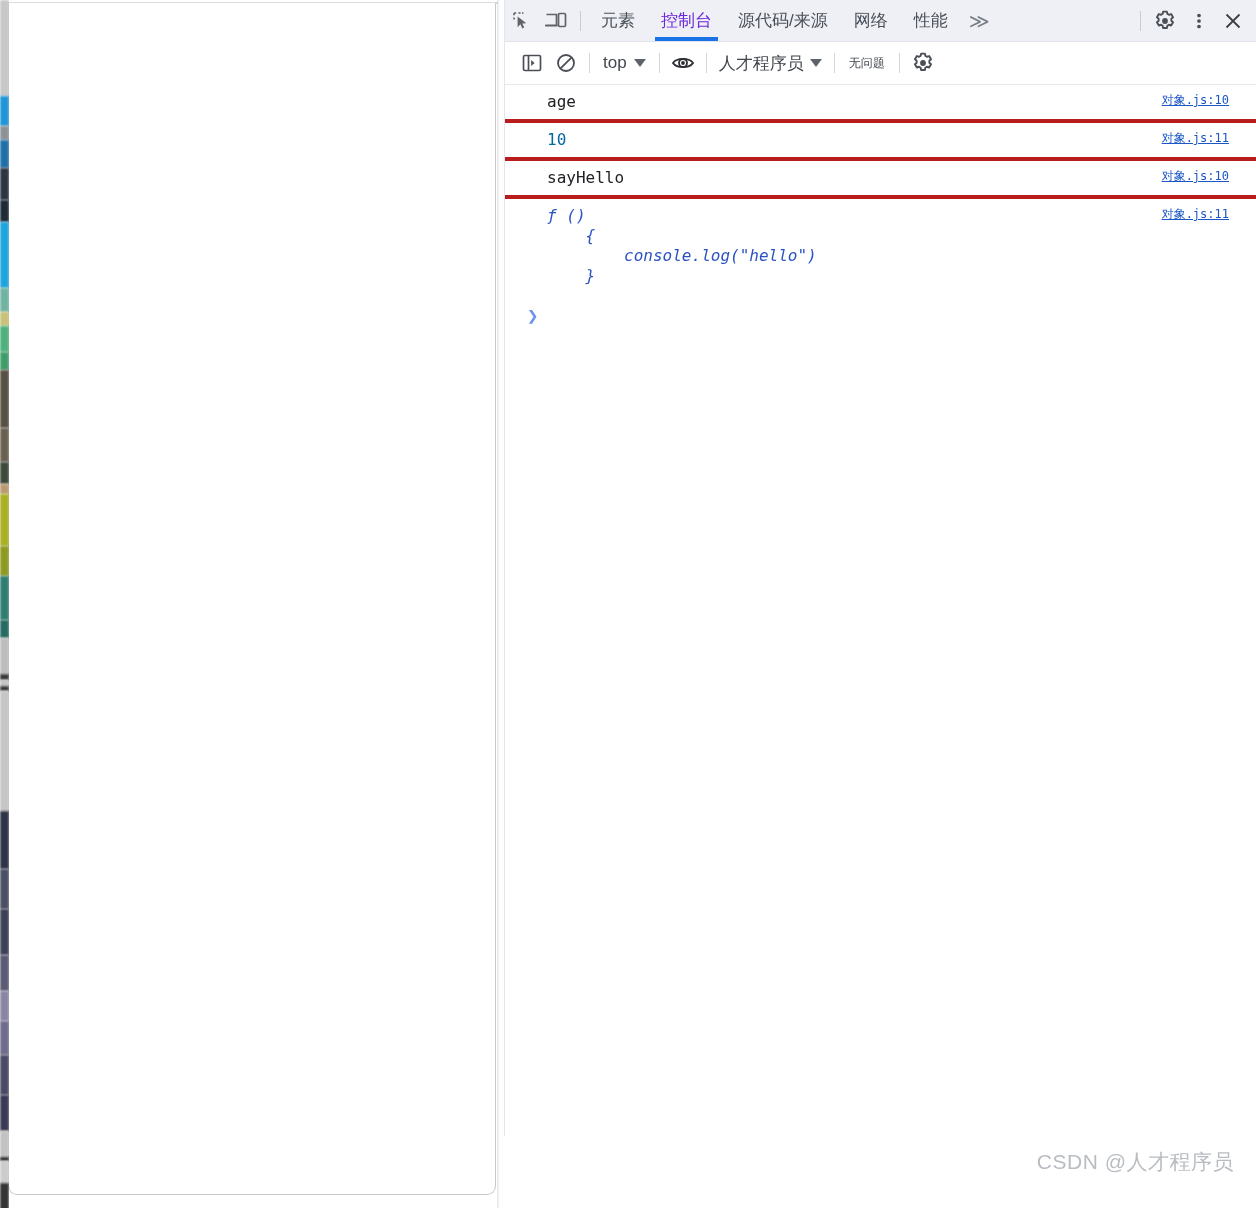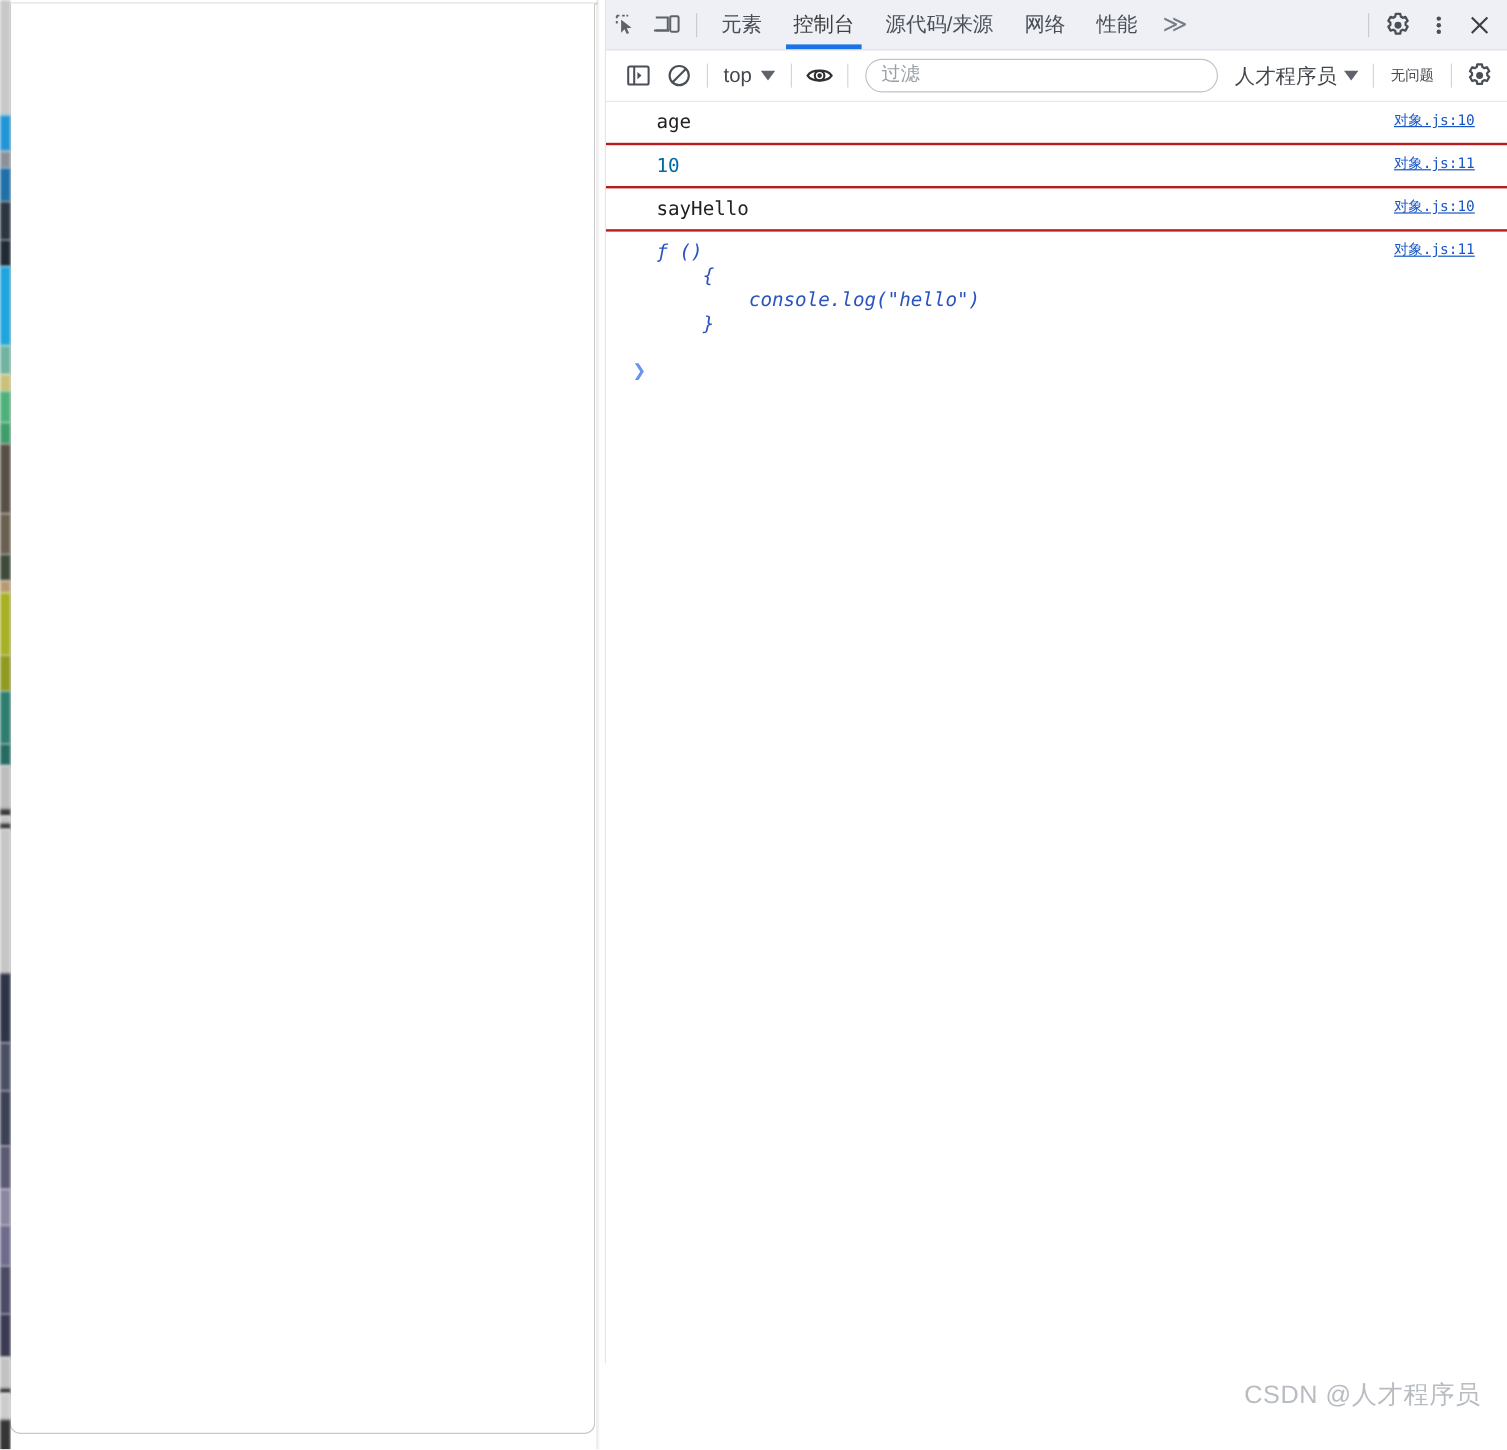--- a/index.html
+++ b/index.html
@@ -104,21 +104,21 @@
     padding: 0 13px;
     display: flex;
     align-items: center;
     font-size: 17px;
     color: #4a4f57;
     cursor: pointer;
     position: relative;
     white-space: nowrap;
     flex: none;
   }
-  .dt-tab.active { color: #404040; align-items: center; }
+  .dt-tab.active { color: #6d28d9; align-items: center; }
   .dt-tab.active::after {
     content: "";
     position: absolute;
     left: 7px; right: 7px; bottom: 0;
     height: 4px;
     background: #1a73e8;
   }
   .dt-overflow {
     padding: 0 8px;
     font-size: 20px;
@@ -217,21 +217,21 @@
     flex: 1;
     overflow: hidden;
     background: #ffffff;
     position: relative;
   }
   .msg-row {
     display: flex;
     align-items: flex-start;
     justify-content: space-between;
     padding: 7px 27px 7px 42px;
-    border-bottom: 2px solid #b91c1c;
+    border-bottom: 4px solid #b91c1c;
     box-sizing: border-box;
     min-height: 33px;
   }
   .msg-text {
     font-family: "DejaVu Sans Mono", "Liberation Mono", monospace;
     font-size: 16px;
     line-height: 20px;
     color: #202124;
     white-space: pre;
   }
@@ -436,23 +436,20 @@
     <div class="dt-iconbtn" title="eye">
       <svg width="24" height="22" viewBox="0 0 24 22">
         <path d="M2 11 C5.5 5.5 18.5 5.5 22 11 C18.5 16.5 5.5 16.5 2 11 Z" fill="none" stroke="#2d2f33" stroke-width="1.8"></path>
         <circle cx="12" cy="11" r="4" fill="none" stroke="#2d2f33" stroke-width="1.8"></circle>
         <circle cx="12" cy="11" r="1.9" fill="#2d2f33"></circle>
       </svg>
     </div>
 
     <div class="vsep"></div>
 
-    <div class="filter-wrap">
-      <input class="filter-input" type="text" placeholder="过滤" style="">
-    </div>
 
     <div class="levels">
       <span>人才程序员</span>
       <span class="caret"></span>
     </div>
 
     <div class="vsep"></div>
 
     <div class="issues-text">无问题</div>
 

